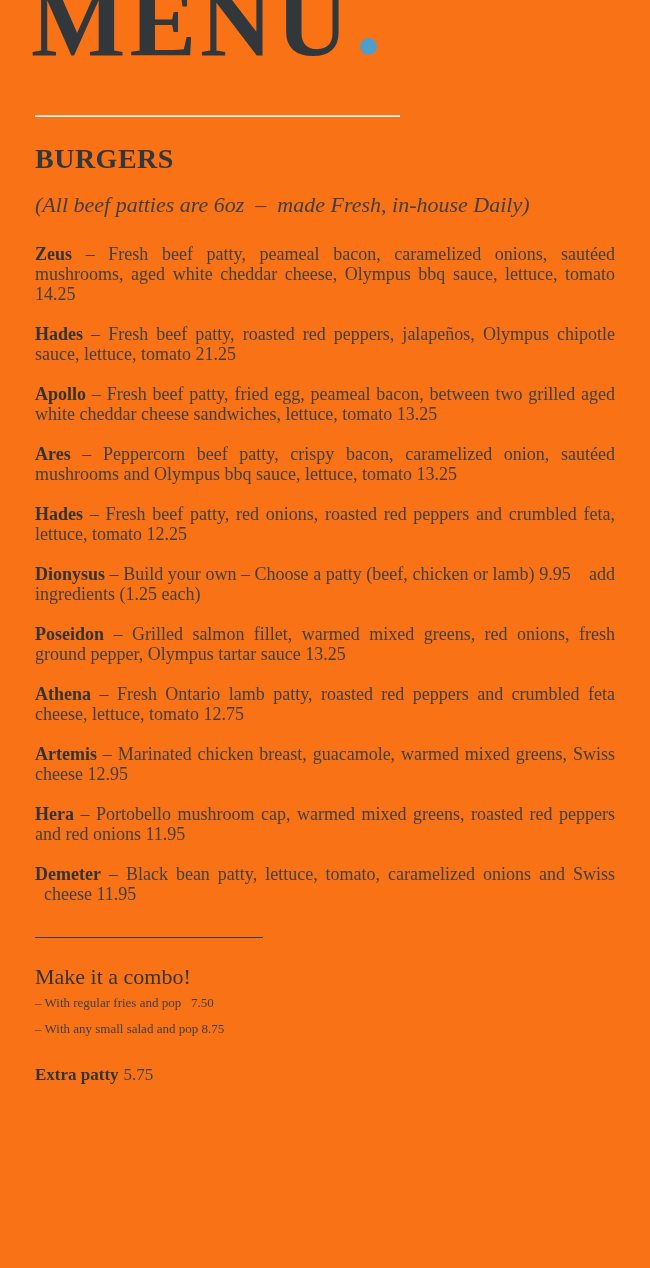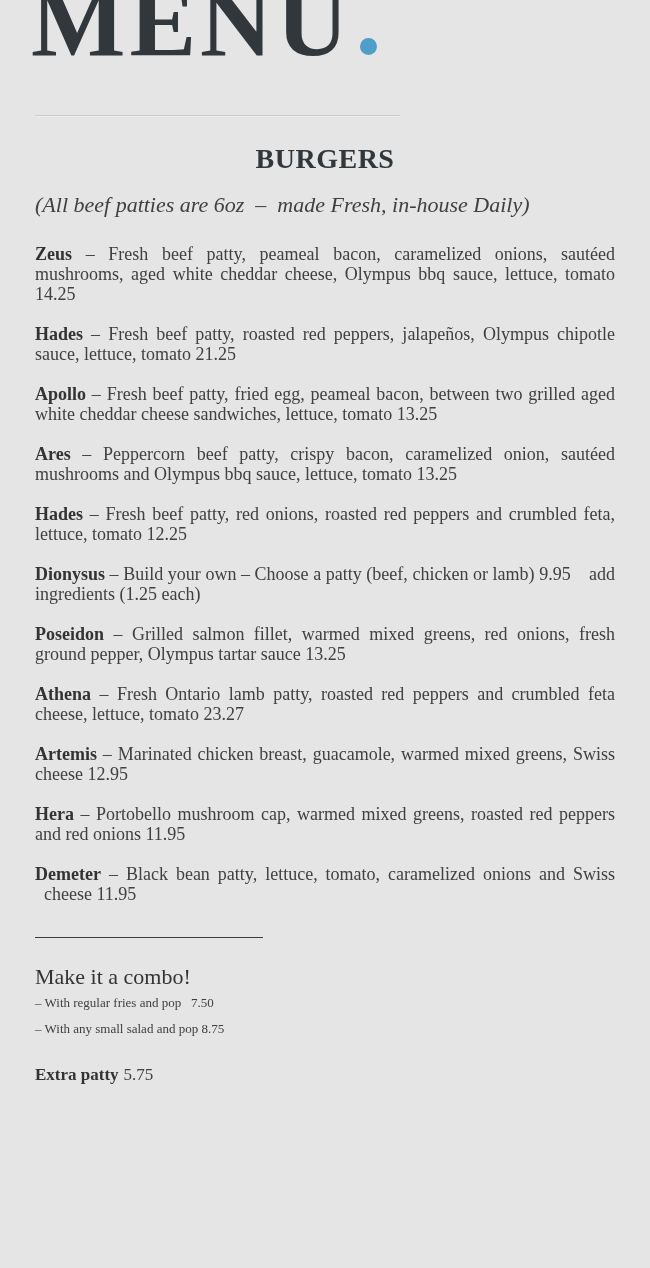--- a/index.html
+++ b/index.html
@@ -4,21 +4,21 @@
 <style>
   html, body { margin: 0; padding: 0; background: #ffffff; }
   .page {
     position: relative;
     width: 650px;
     height: 1268px;
     margin: 0 auto;
     overflow: hidden;
     box-sizing: border-box;
     padding: 0 35px;
-    background: #e5e5e5;
+    background: #f97316;
     font-family: "Liberation Serif", serif;
     color: #404040;
   }
   
   .masthead { white-space: nowrap; }
   .site-title {
     font-family: "Liberation Serif", serif;
     font-weight: 700;
     font-size: 100px;
     line-height: 100px;
@@ -41,21 +41,20 @@
     width: 365px;
     margin: 43px 0 0 0;
   }
   h2.section-heading {
     font-size: 28px;
     line-height: 30px;
     font-weight: 700;
     letter-spacing: 0.5px;
     color: #32373c;
     margin: 27px 0 0 0;
-    text-align: center;
   }
   p.section-note {
     font-style: italic;
     font-size: 22px;
     line-height: 26px;
     margin: 18px 0 26px 0;
     color: #404040;
   }
   .menu-items p.item {
     font-size: 18px;
@@ -110,21 +109,21 @@
   <p class="item"><strong class="item-name">Apollo</strong><span class="item-desc"> – Fresh beef patty, fried egg, peameal bacon, between two grilled aged white cheddar cheese sandwiches, lettuce, tomato 13.25</span></p>
 
   <p class="item"><strong class="item-name">Ares</strong><span class="item-desc"> – Peppercorn beef patty, crispy bacon, caramelized onion, sautéed mushrooms and Olympus bbq sauce, lettuce, tomato 13.25</span></p>
 
   <p class="item"><strong class="item-name">Hades</strong><span class="item-desc"> – Fresh beef patty, red onions, roasted red peppers and crumbled feta, lettuce, tomato 12.25</span></p>
 
   <p class="item"><strong class="item-name">Dionysus</strong><span class="item-desc"> – Build your own – Choose a patty (beef, chicken or lamb) 9.95 &nbsp;&nbsp; add ingredients (1.25 each)</span></p>
 
   <p class="item"><strong class="item-name">Poseidon</strong><span class="item-desc"> – Grilled salmon fillet, warmed mixed greens, red onions, fresh ground pepper, Olympus tartar sauce 13.25</span></p>
 
-  <p class="item"><strong class="item-name">Athena</strong><span class="item-desc"> – Fresh Ontario lamb patty, roasted red peppers and crumbled feta cheese, lettuce, tomato 23.27</span></p>
+  <p class="item"><strong class="item-name">Athena</strong><span class="item-desc"> – Fresh Ontario lamb patty, roasted red peppers and crumbled feta cheese, lettuce, tomato 12.75</span></p>
 
   <p class="item"><strong class="item-name">Artemis</strong><span class="item-desc"> – Marinated chicken breast, guacamole, warmed mixed greens, Swiss cheese 12.95</span></p>
 
   <p class="item"><strong class="item-name">Hera</strong><span class="item-desc"> – Portobello mushroom cap, warmed mixed greens, roasted red peppers and red onions 11.95</span></p>
 
 
   <p class="item"><strong class="item-name">Demeter</strong><span class="item-desc"> – Black bean patty, lettuce, tomato, caramelized onions and Swiss &nbsp;&nbsp;cheese 11.95</span></p>
 </div>
 
     <hr class="section-separator">

